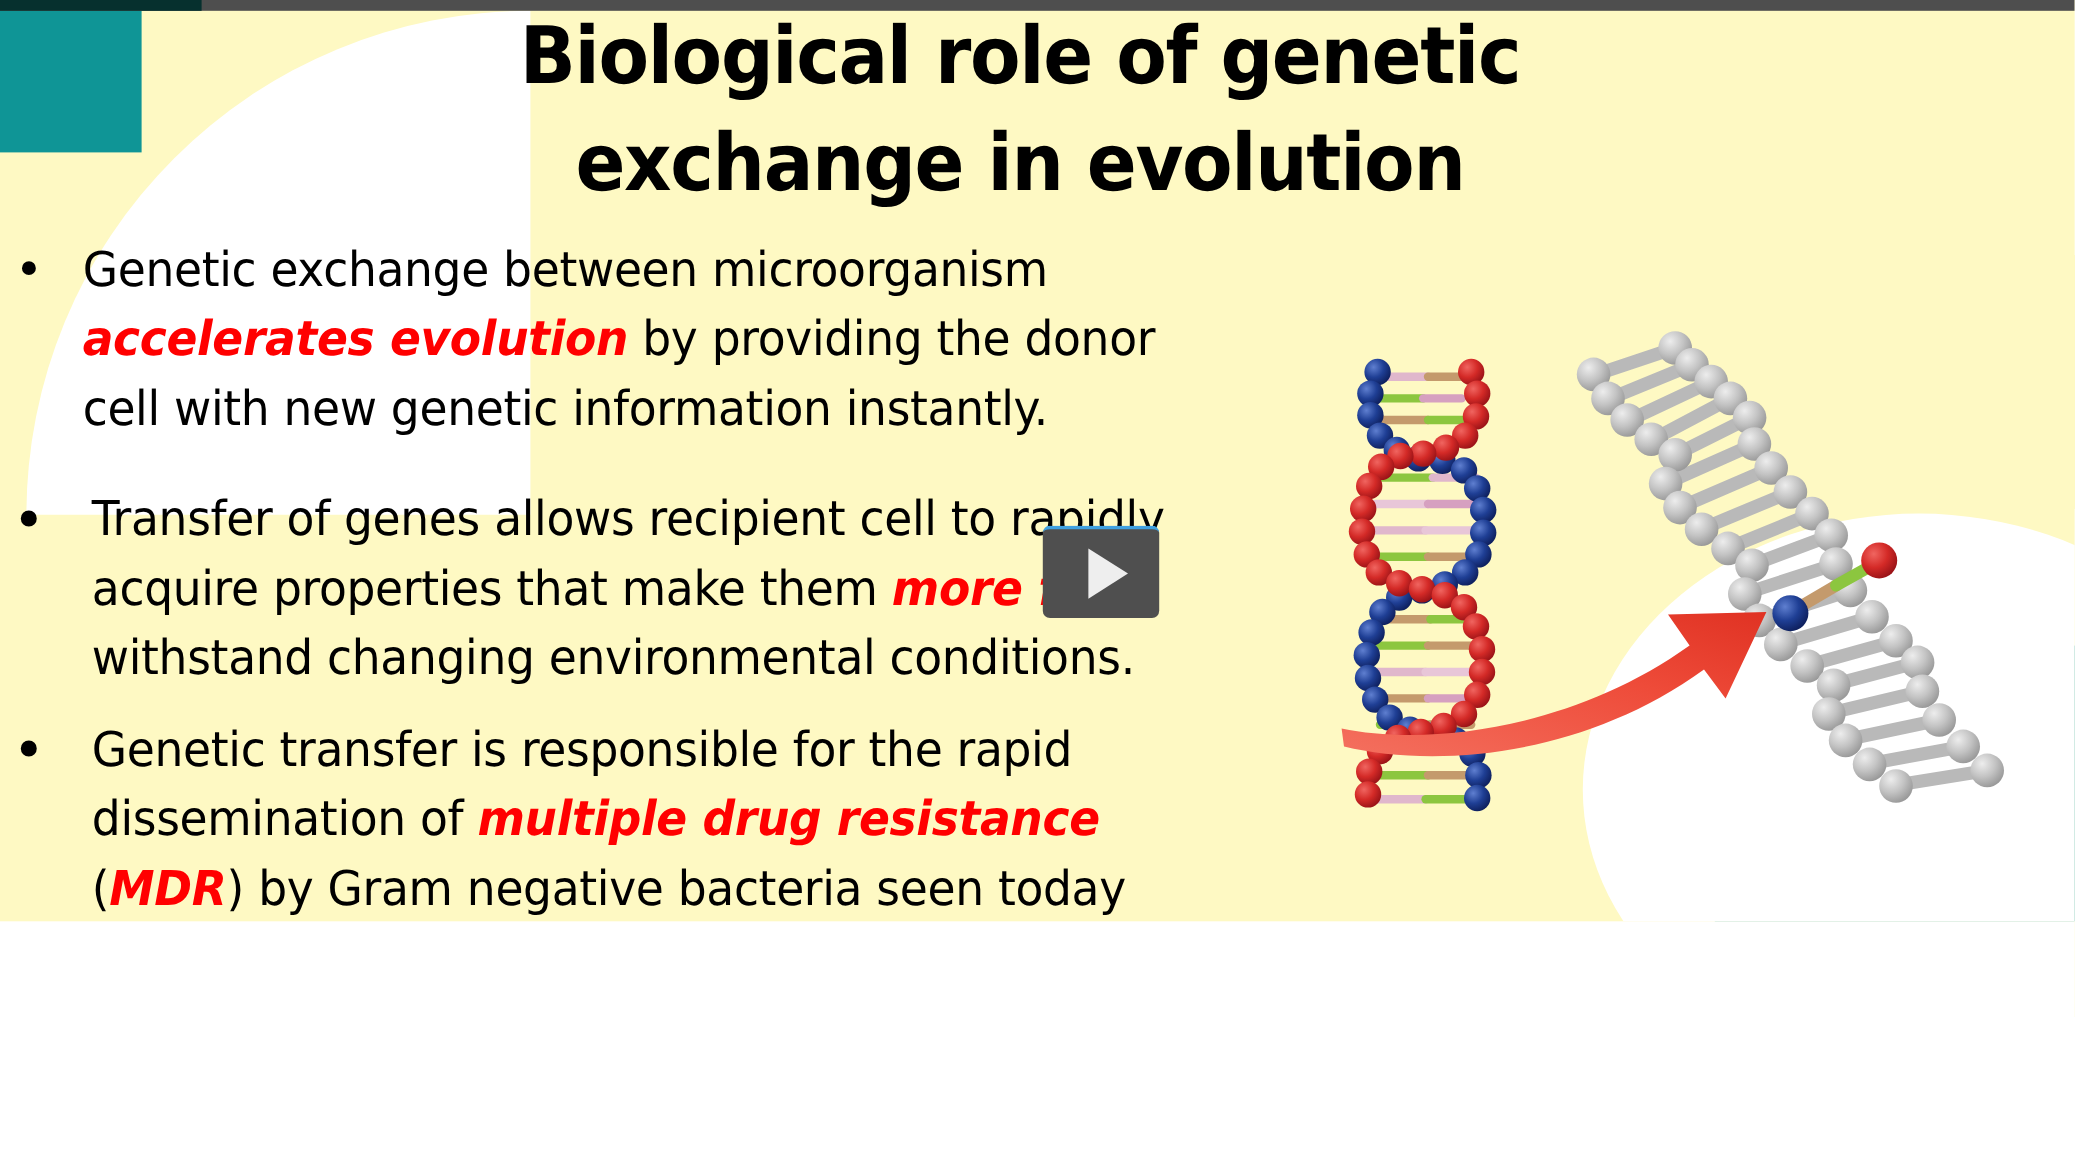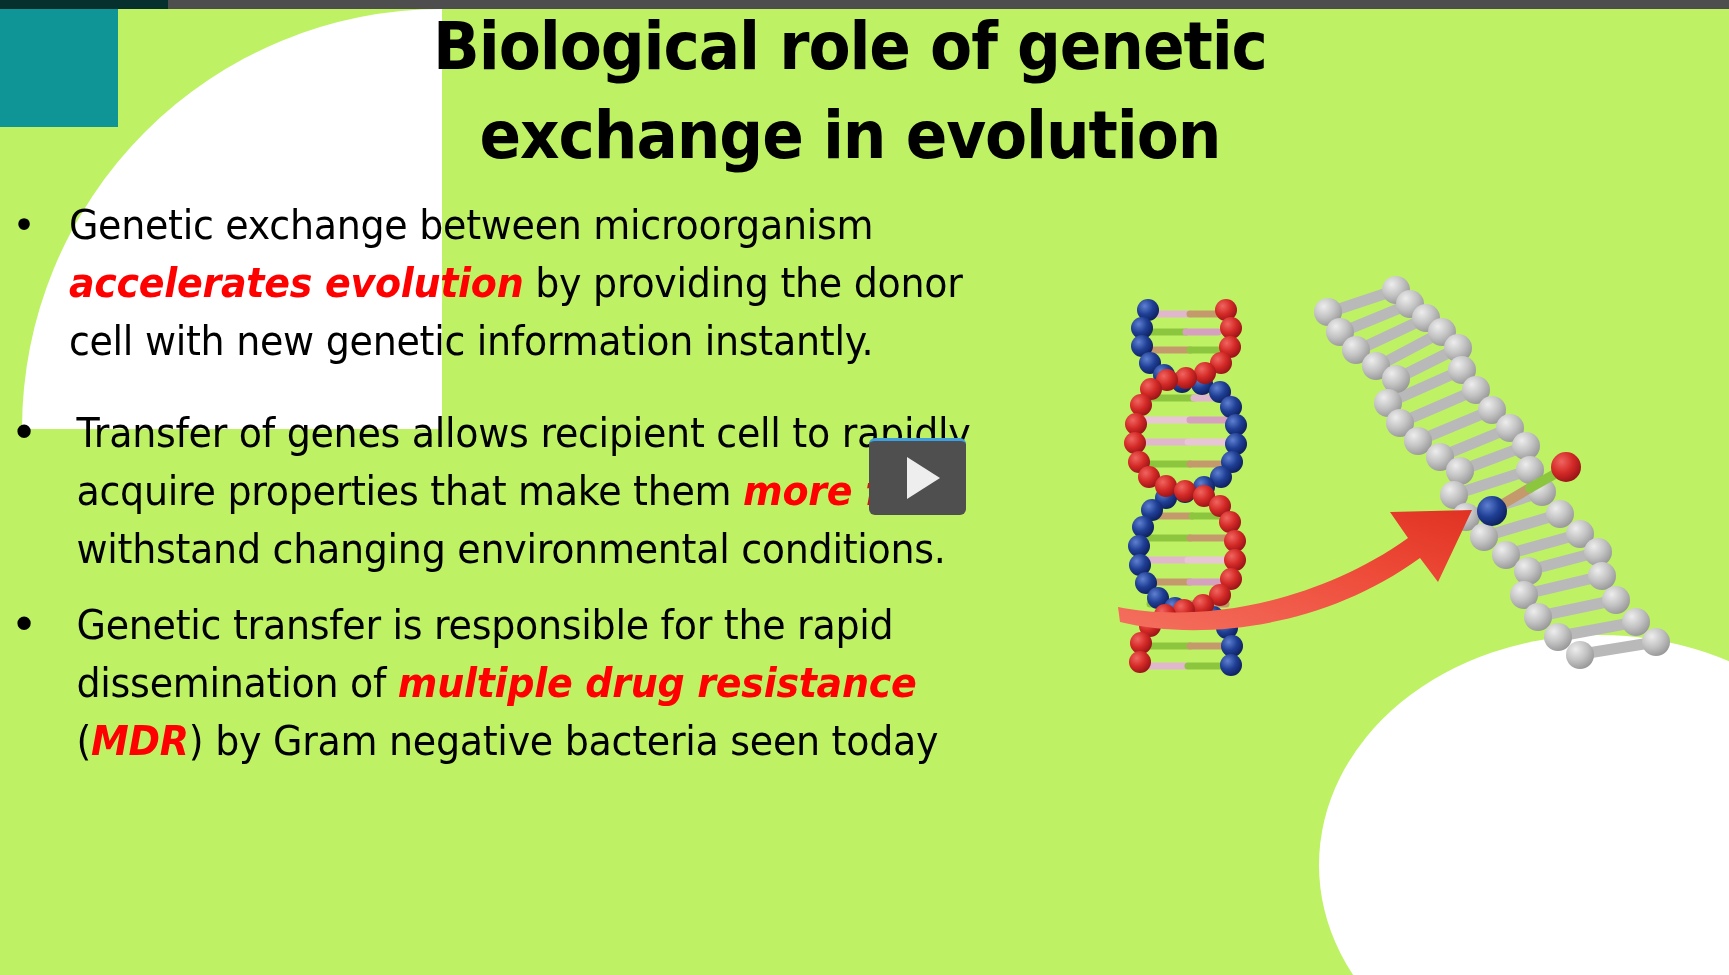--- a/index.html
+++ b/index.html
@@ -7,22 +7,22 @@
     margin: 0;
     padding: 0;
     background: #ffffff;
   }
   body {
     font-family: "Liberation Sans", sans-serif;
   }
   .slide {
     position: relative;
     width: 1729px;
-    height: 975px;
-    background: #bef264;
+    height: 768px;
+    background: #fef9c3;
     overflow: hidden;
   }
 
   
   .topbar {
     position: absolute;
     top: 0; left: 0;
     width: 1729px;
     height: 9px;
     background: #4e4e4e;

